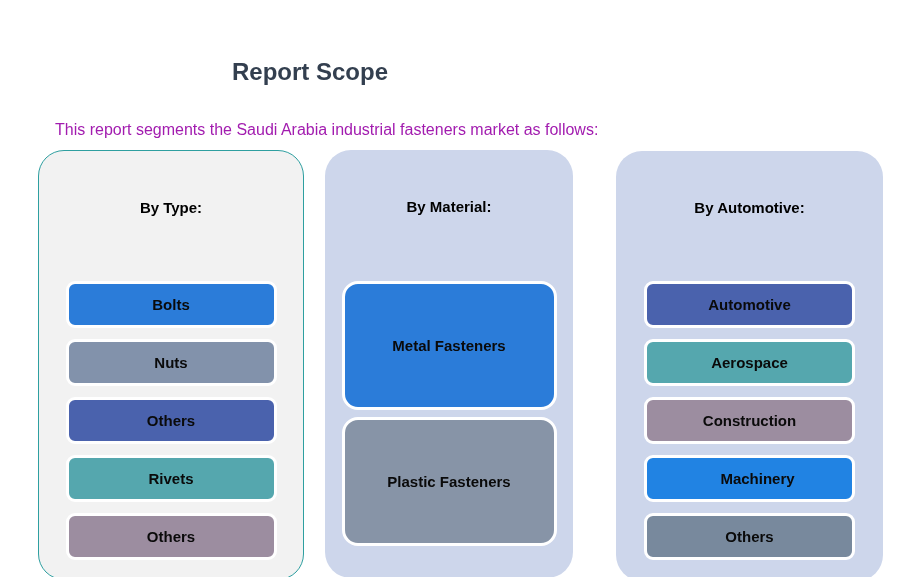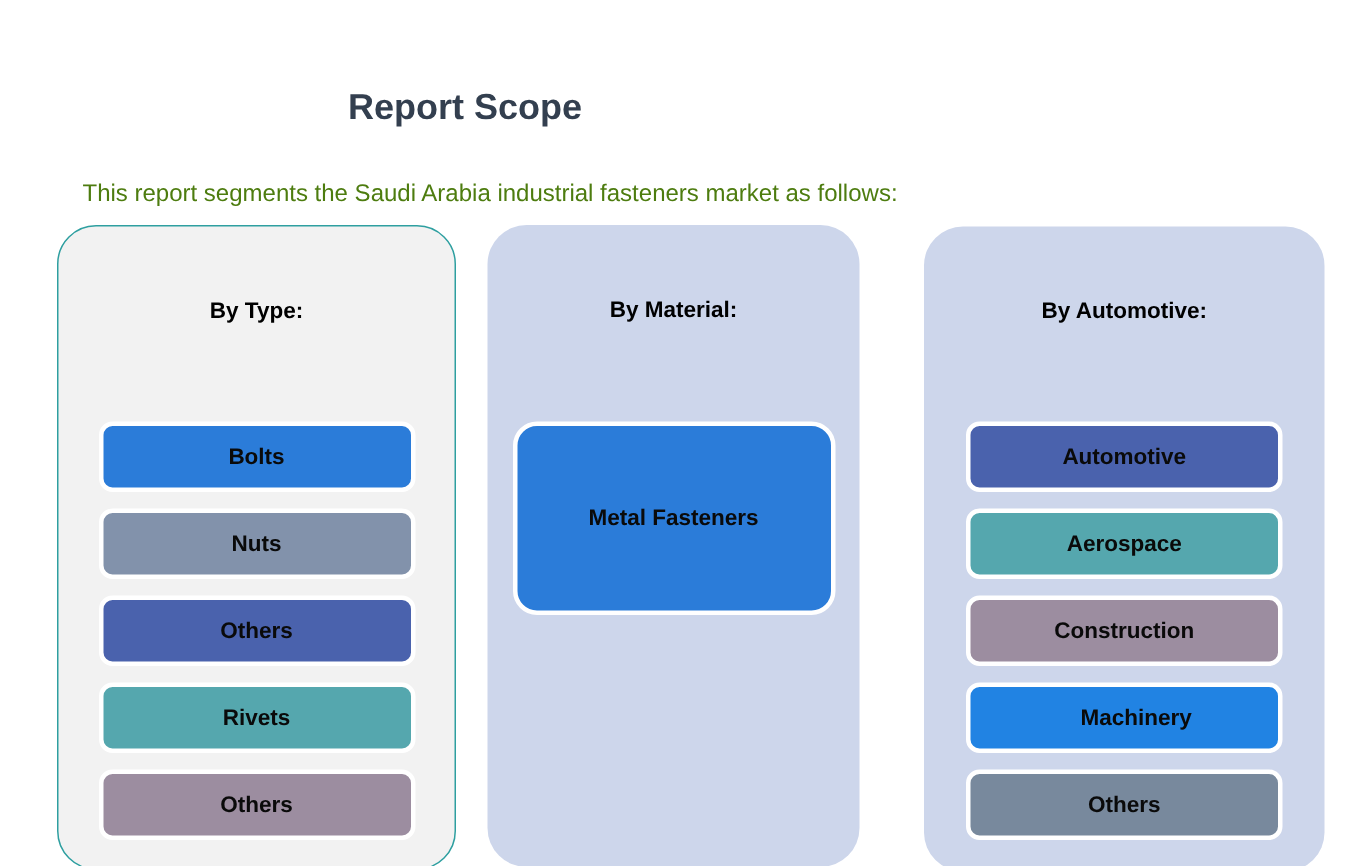--- a/index.html
+++ b/index.html
@@ -6,21 +6,21 @@
   .canvas{
     position:relative;width:911px;height:577px;background:#ffffff;overflow:hidden;
     font-family:"Liberation Sans",sans-serif;color:#000;margin-top:48px;
   }
   .page-title{
     position:absolute;top:10px;left:310px;transform:translateX(-50%);
     font-size:24px;font-weight:bold;color:#333F4F;white-space:nowrap;margin:0;
   }
   .subtitle{
     position:absolute;top:73px;left:55px;margin:0;
-    font-size:16px;color:#4d7c0f;white-space:nowrap;
+    font-size:16px;color:#a21caf;white-space:nowrap;
   }
   .panels{position:absolute;inset:0;}
   .panel{
     position:absolute;border-radius:26px;box-sizing:border-box;
   }
   .panel-type{left:38px;top:102px;width:266px;height:430px;}
   .panel-material{left:325px;top:102px;width:248px;height:428px;padding-left:20px;}
   .panel-application{left:616px;top:103px;width:267px;height:430px;}
   .panel-header{
     position:absolute;top:48px;left:0;right:0;text-align:center;
@@ -64,20 +64,23 @@
             <span>Others</span>
           </div>
         </div>
       </section>
       <section class="panel panel-material" style="background: rgb(205, 214, 235);">
         <div class="panel-header">By Material:</div>
         <div class="items items-large">
           <div class="seg-box" style="background: rgb(43, 124, 217);">
             <span>Metal Fasteners</span>
           </div>
+          <div class="seg-box" style="background: rgb(135, 148, 167);">
+            <span>Plastic Fasteners</span>
+          </div>
         </div>
       </section>
       <section class="panel panel-application" style="background: rgb(205, 214, 235);">
         <div class="panel-header">By Automotive:</div>
         <div class="items">
           <div class="seg-box" style="background: rgb(74, 98, 173);">
             <span>Automotive</span>
           </div>
           <div class="seg-box" style="background: rgb(85, 167, 174);">
             <span>Aerospace</span>

